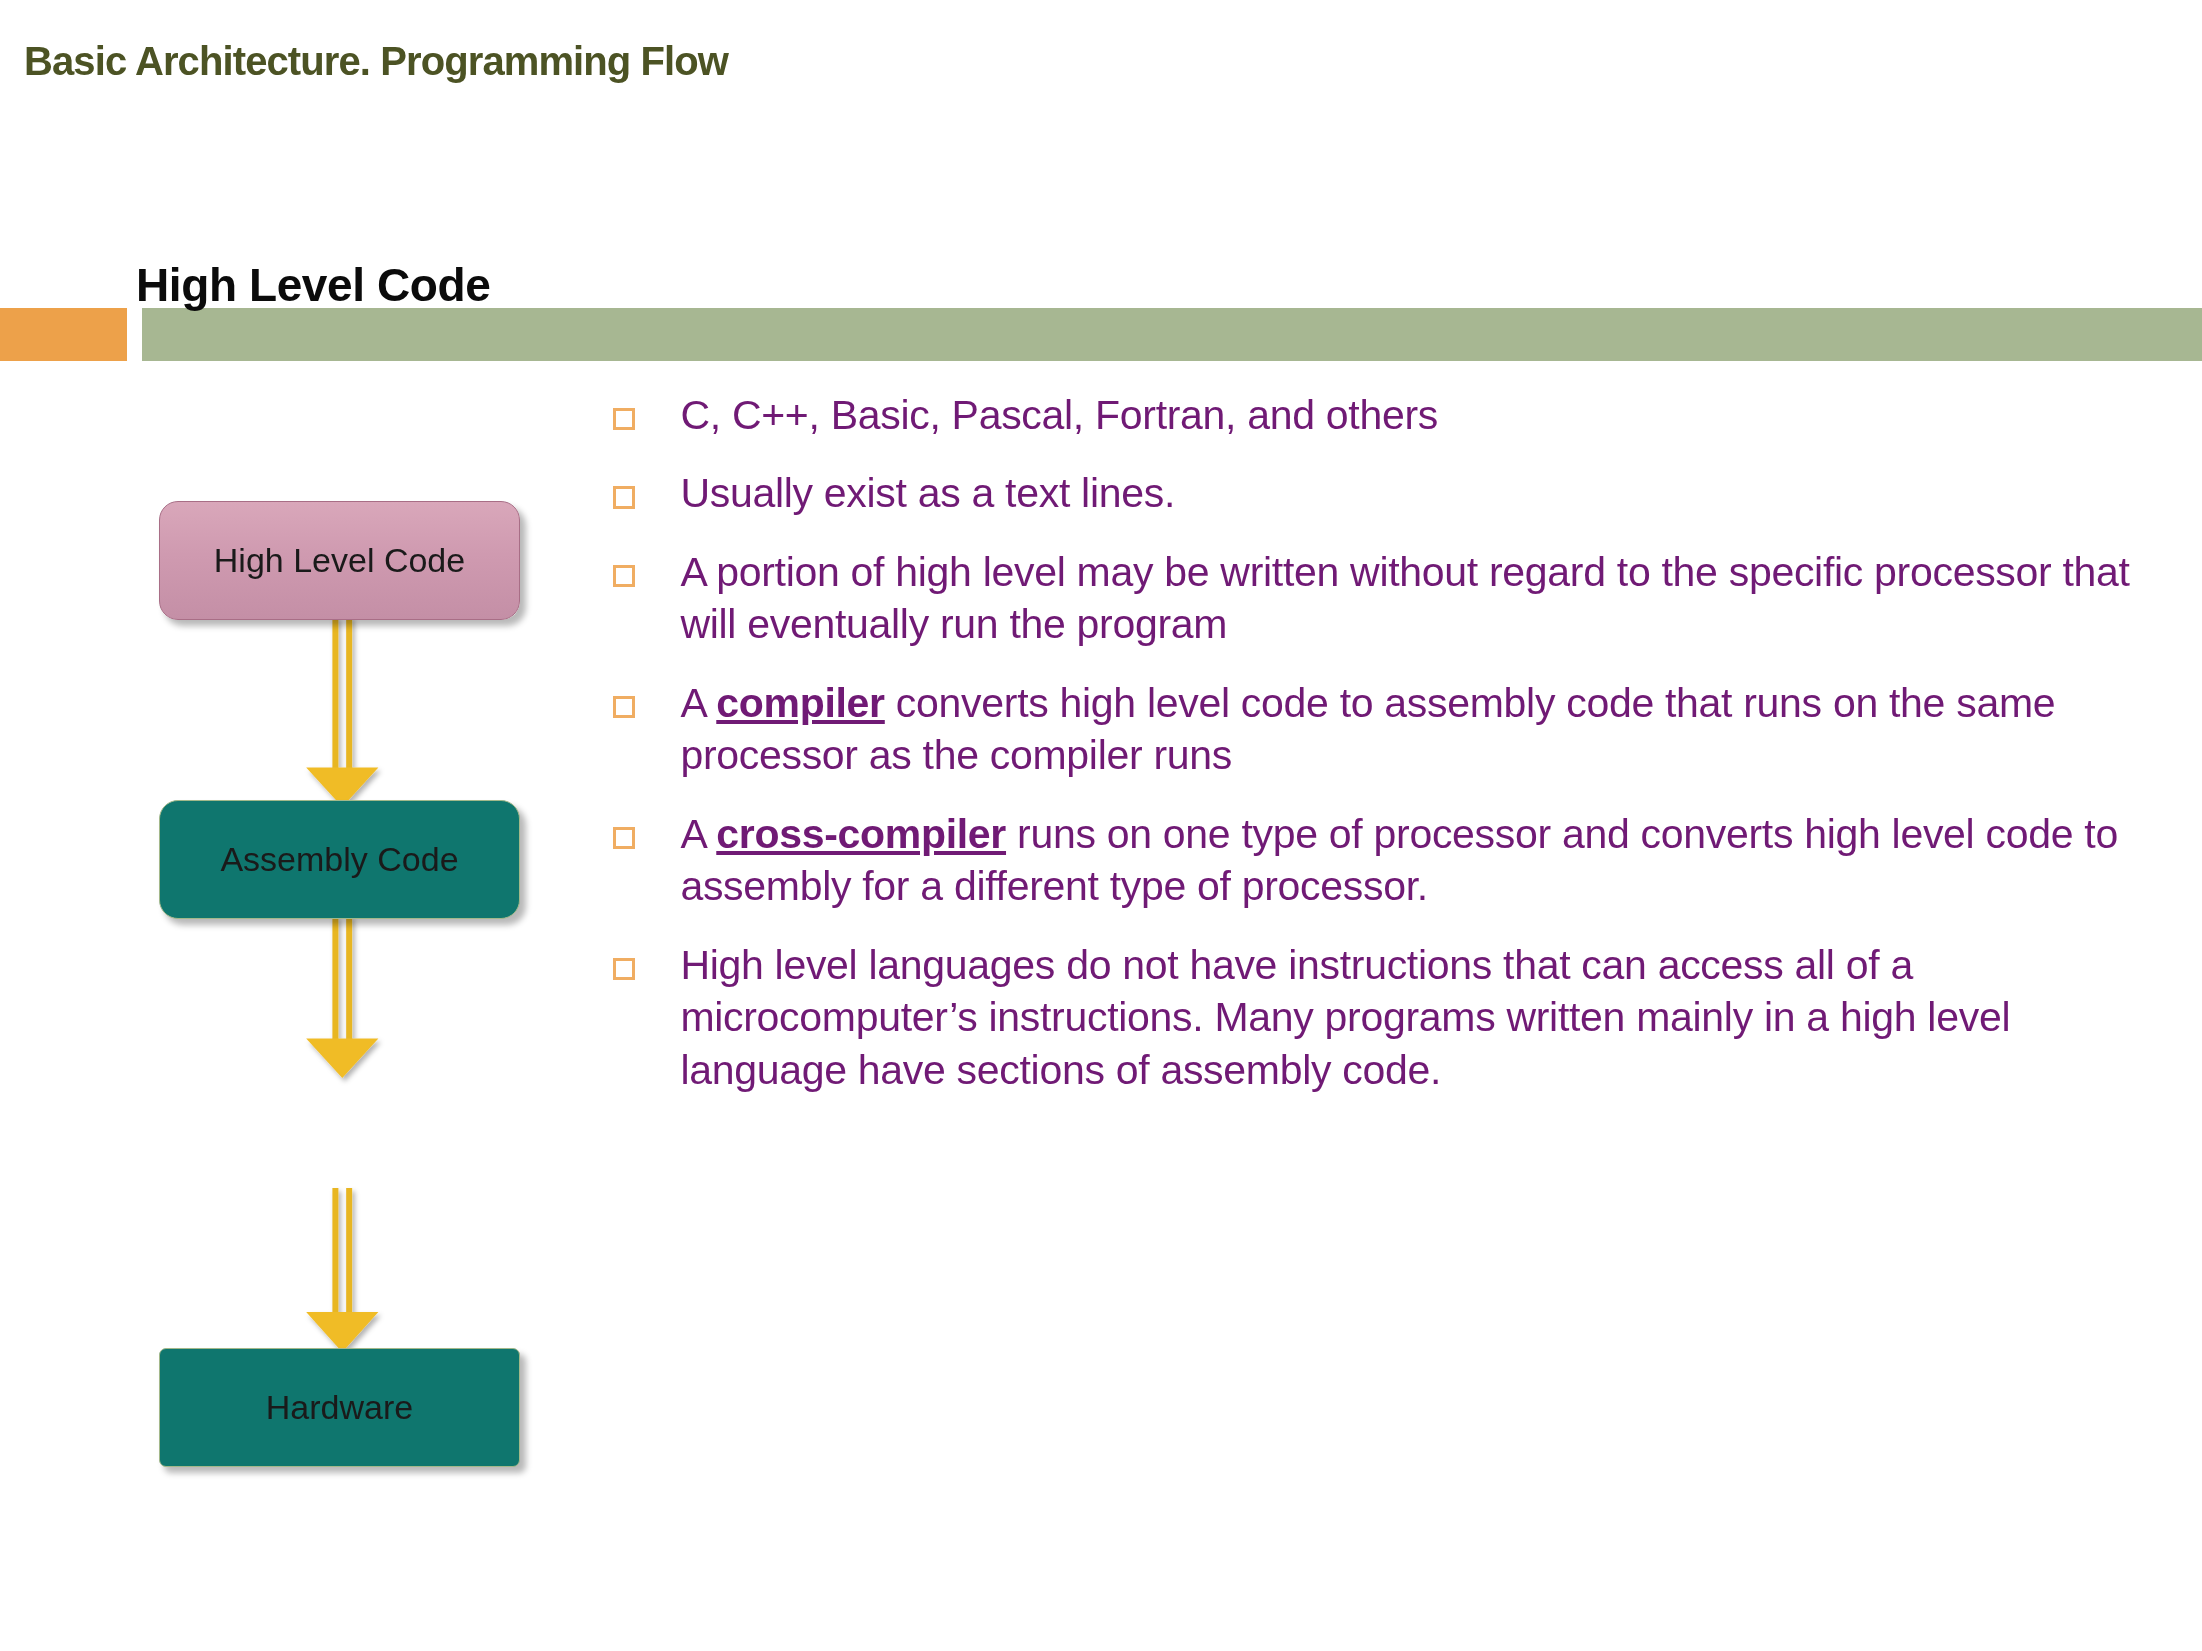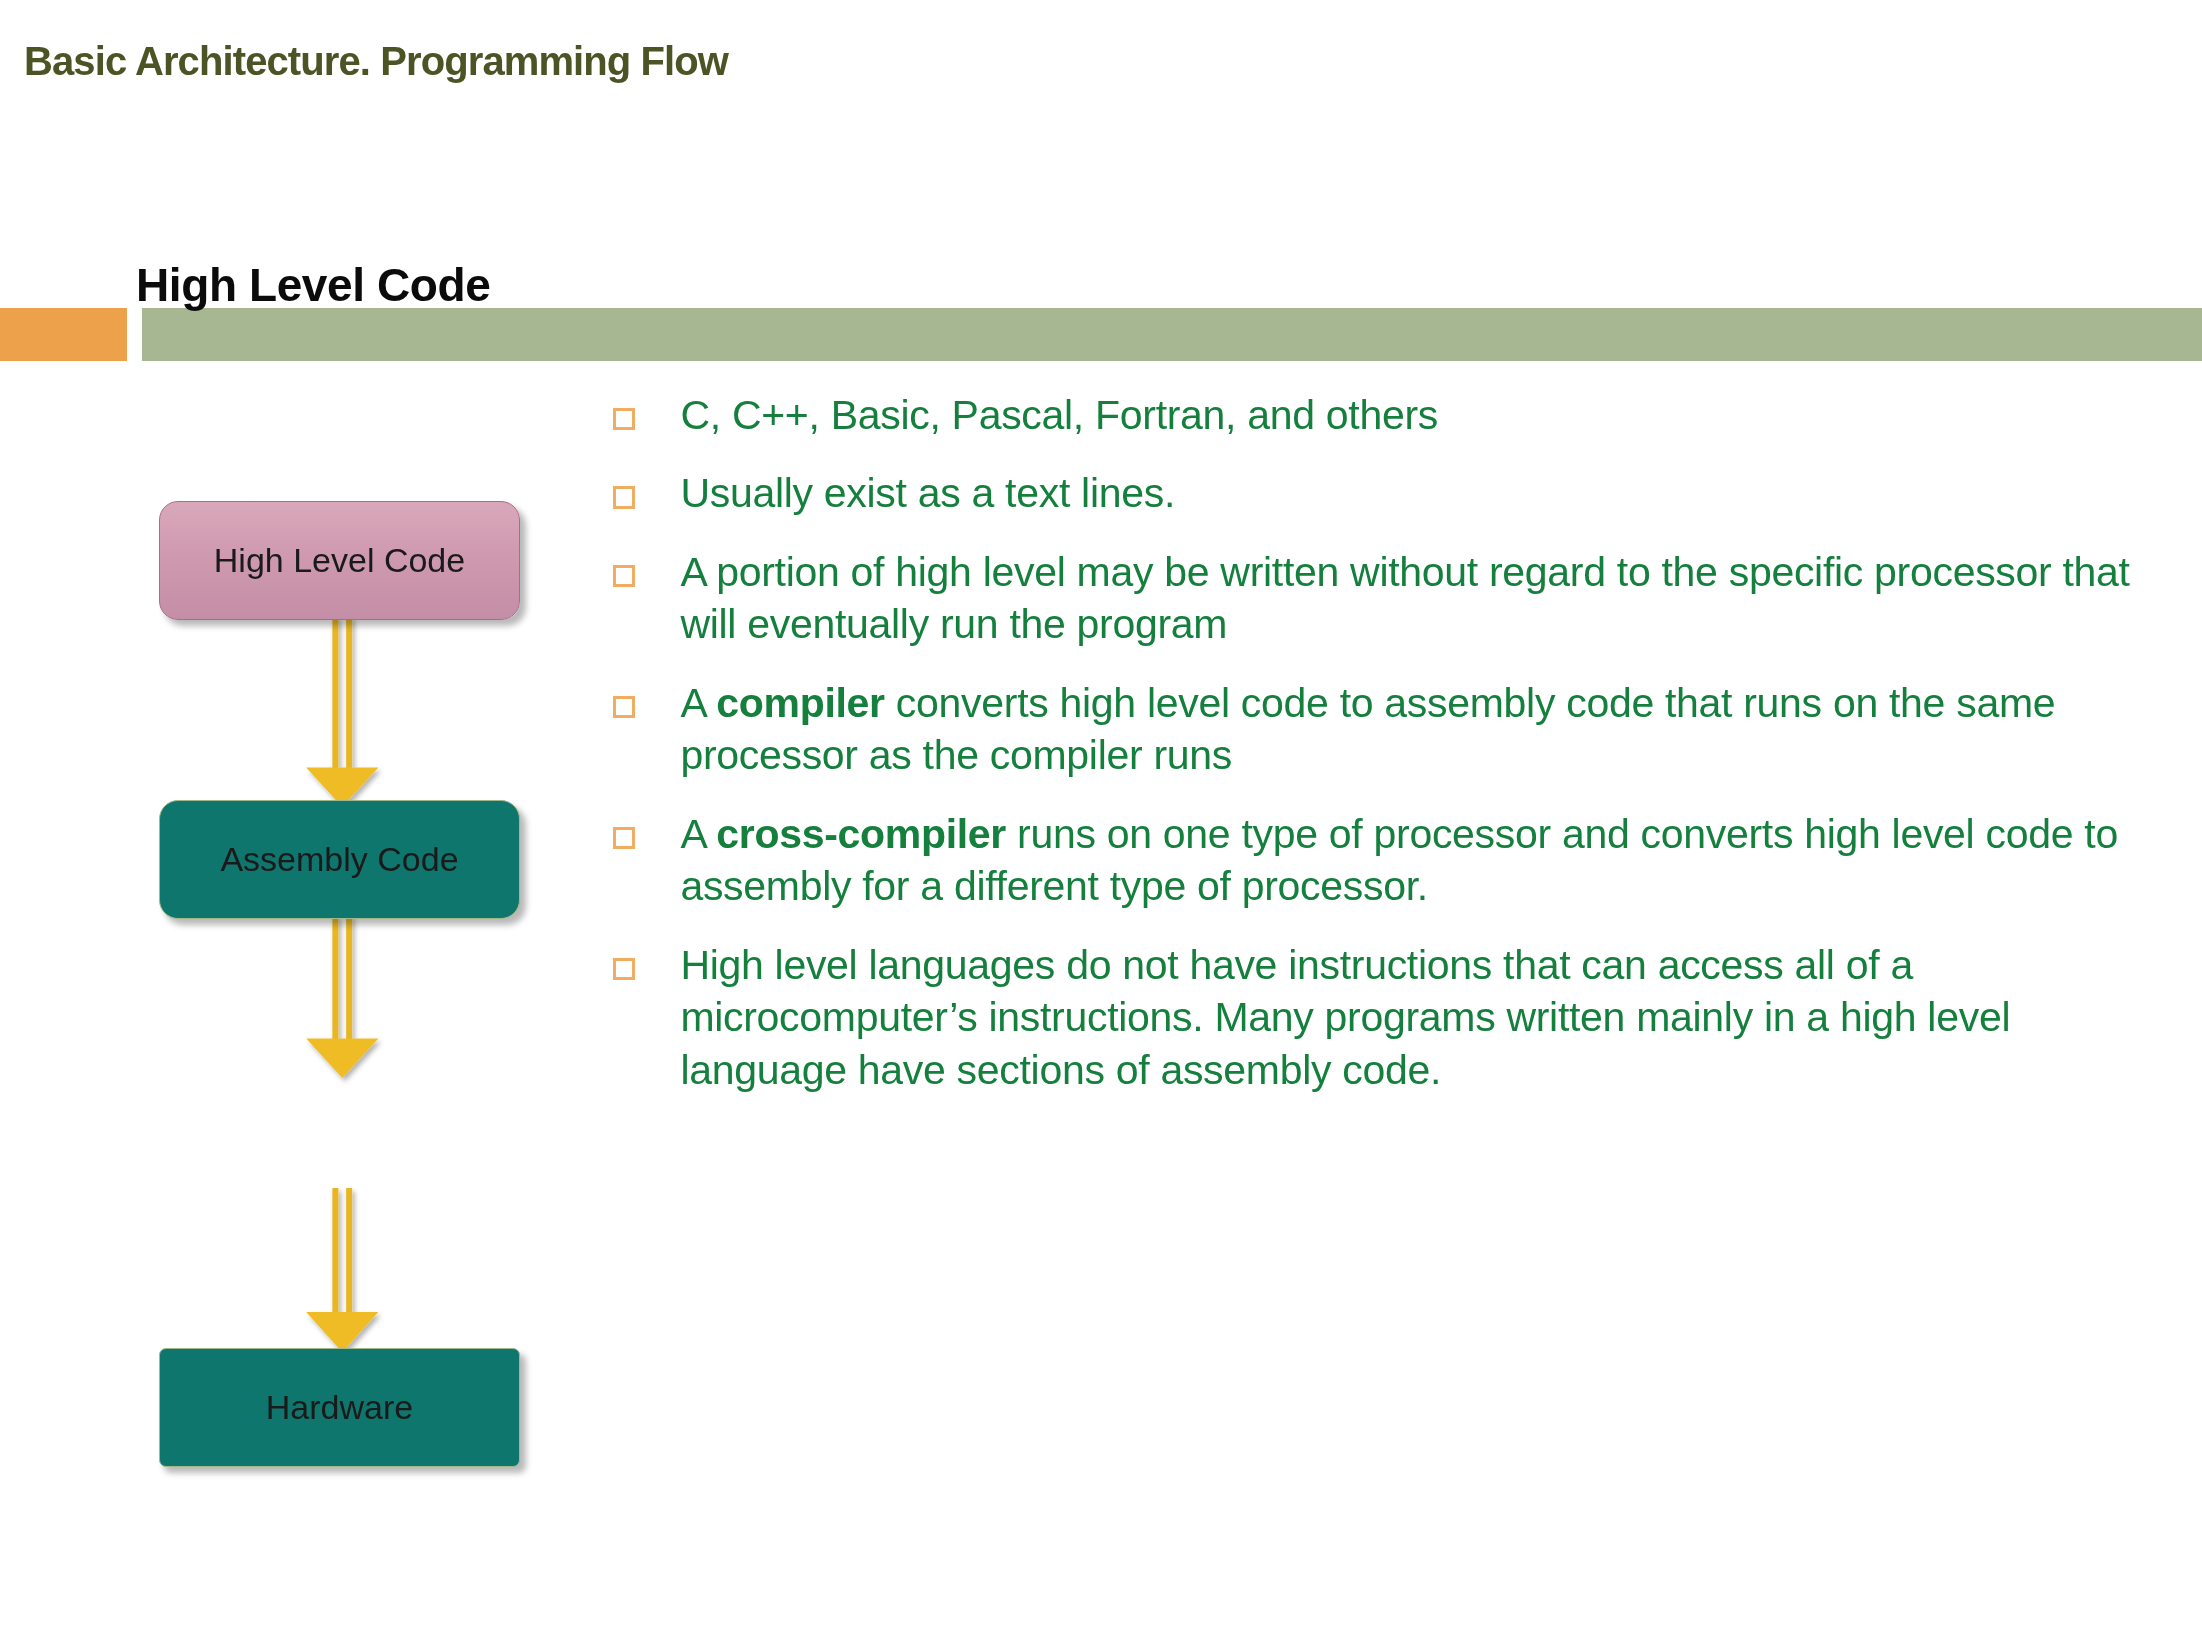--- a/index.html
+++ b/index.html
@@ -121,25 +121,26 @@
     height: 22.4px;
     border: 3.4px solid #f0ad62;
     box-sizing: border-box;
     margin-top: 19px;
     margin-right: 45px;
   }
   .bullet-text {
     flex: 1 1 auto;
     font-size: 41px;
     line-height: 1.28;
-    color: #15803d;
+    color: #701a75;
     letter-spacing: -0.3px;
   }
   .bullet-text b {
     font-weight: bold;
+    text-decoration: underline;
     text-underline-offset: 3.4px;
   }
 </style>
 </head>
 <body>
 
 <div class="slide-title">Basic Architecture. Programming Flow</div>
 
 <div class="band-orange"></div>
 <div class="band-green"></div>

